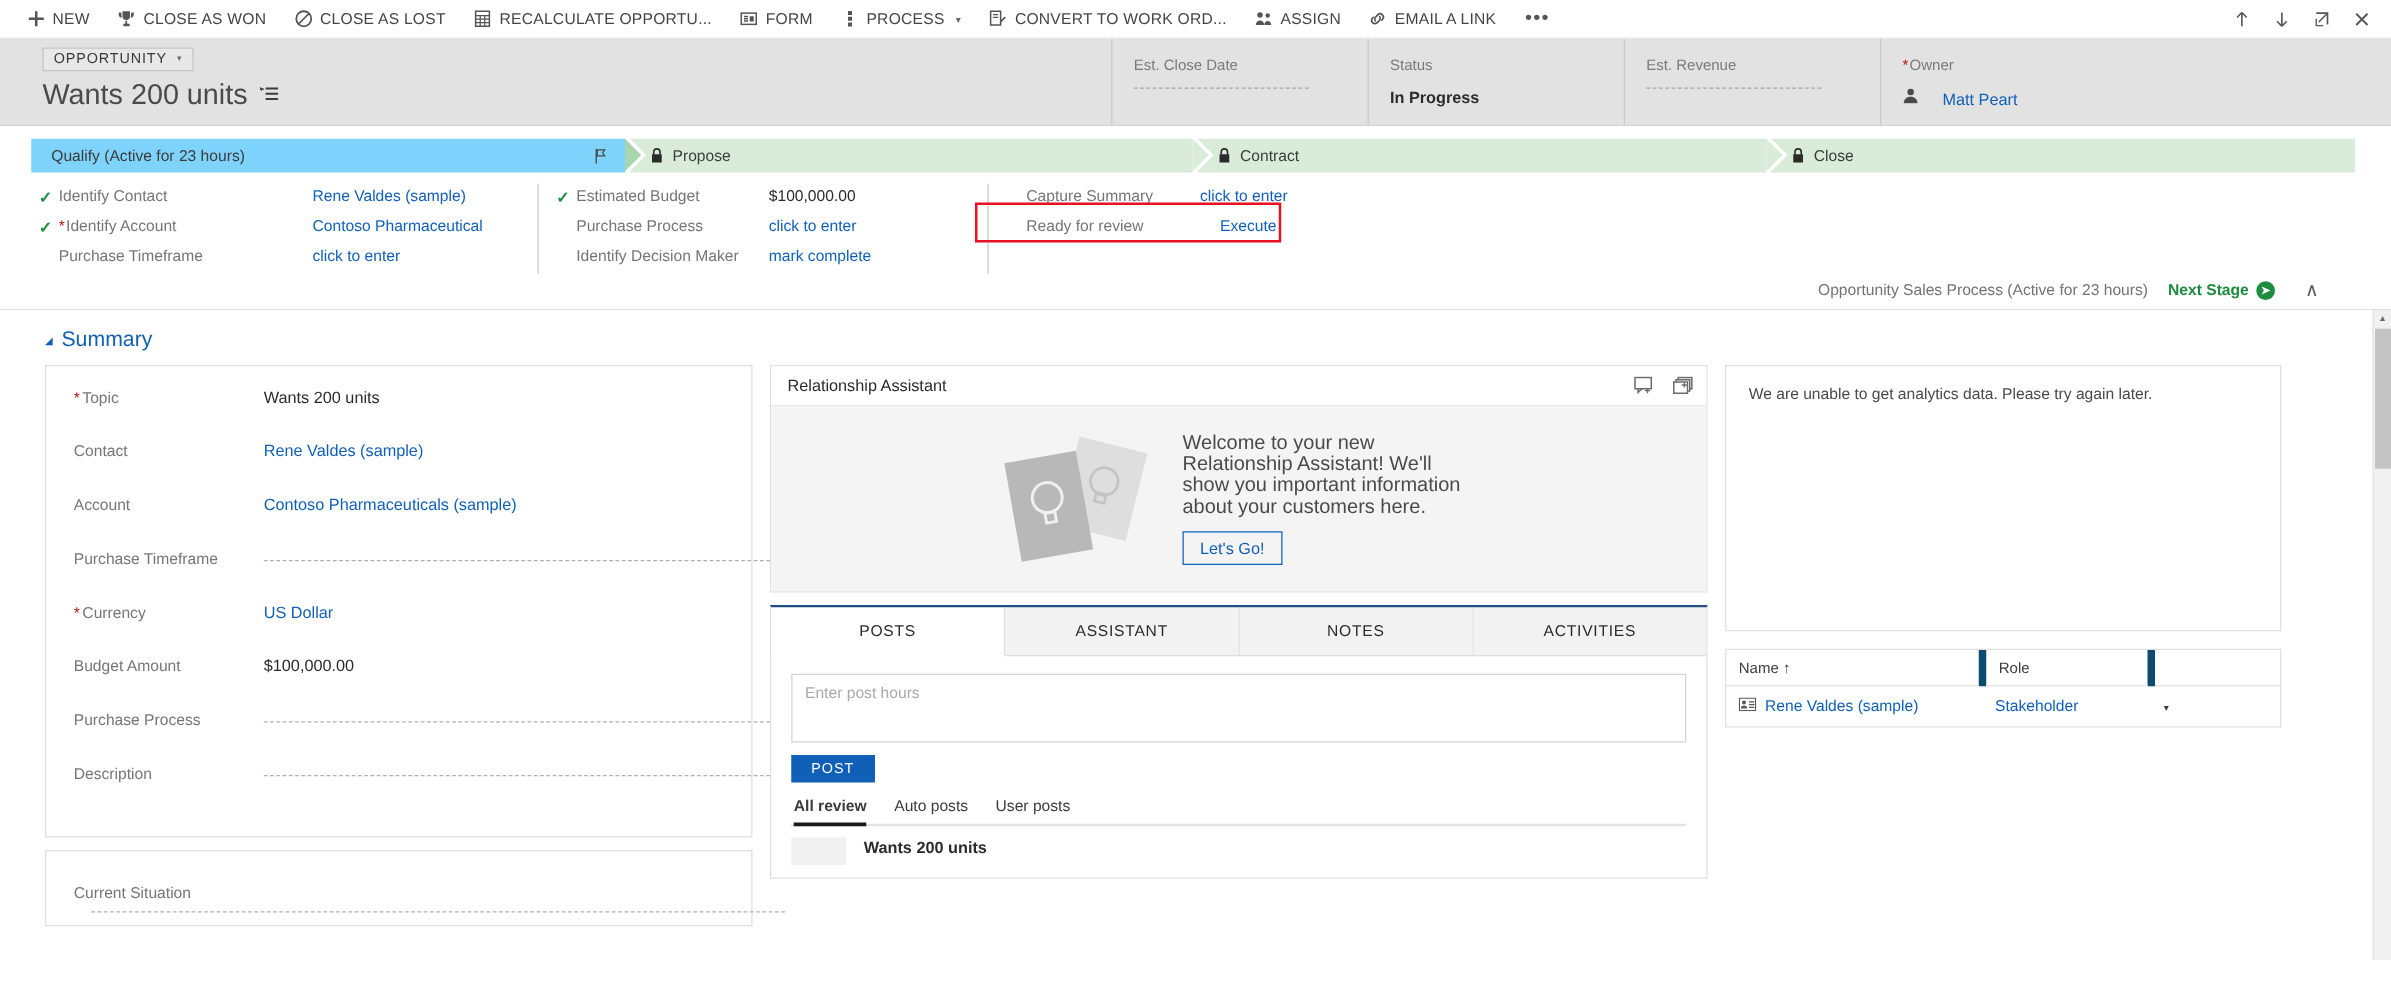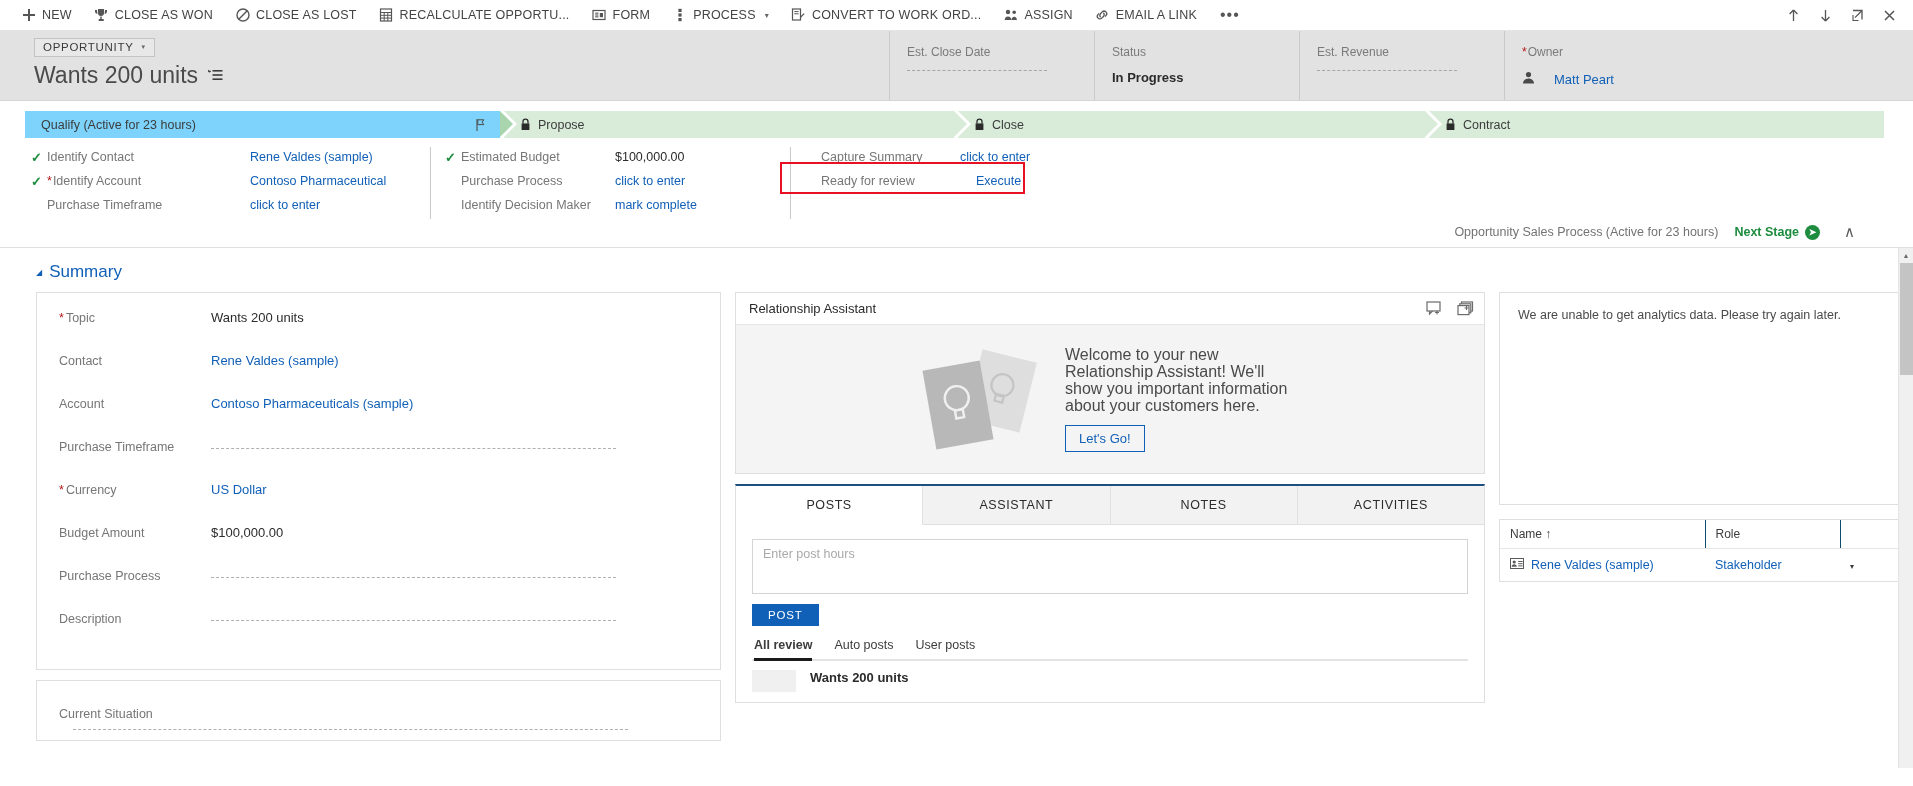--- a/index.html
+++ b/index.html
@@ -128,21 +128,21 @@
   .body-area { display:flex; position:relative; height:520px; }
   .body-scroll { flex:1; overflow:hidden; position:relative; padding:0 0 0 0; }
 
   .summary-head {
     display:flex; align-items:center; gap:7px; font-size:17px; color:#1160b7;
     padding:14px 0 10px 36px; cursor:pointer;
   }
   .summary-head .tri { font-size:8px; color:#1160b7; }
 
   .cols { display:flex; gap:14px; padding:0 24px 0 36px; }
-  .col-left { width:685px; flex:none;border-radius:11px; }
+  .col-left { width:566px; flex:none;border-radius:11px; }
   .col-mid  { width:750px; flex:none; }
   .col-right{ width:445px; flex:none; }
 
   .card { border:1px solid #dfdfdf; background:#fff; }
   .form-card { padding:16px 22px 16px 22px; }
   .frow { display:flex; align-items:flex-start; min-height:43px; }
   .flabel {
     width:152px; flex:none; font-size:12.5px; color:#767676; padding-top:2px;
   }
   .flabel .req { color:#b11414; margin-right:2px; }
@@ -218,21 +218,21 @@
   .analytics-msg { font-size:12.5px; color:#4a4a4a; }
   .sh-card { margin-top:14px; }
   .sh-head {
     height:32px; display:flex; align-items:center; padding:0 12px;
     font-size:12.5px; color:#3c3c3c; letter-spacing:.7px; border-bottom:1px solid #e6e6e6;
   }
   .sh-plus { margin-left:auto; font-size:19px; color:#3c3c3c; cursor:pointer; line-height:16px; }
   .sh-table { width:100%; border-collapse:collapse; }
   .sh-table th {
     font-size:12px; color:#3c3c3c; font-weight:normal; text-align:left;
-    padding:7px 10px; border-bottom:1px solid #e6e6e6; border-right:1px solid #0c4a6e;
+    padding:7px 10px; border-bottom:1px solid #e6e6e6; border-right:6px solid #0c4a6e;
   }
   .sh-table th:last-child { border-right:none; }
   .sh-table td { font-size:12.5px; padding:9px 10px; color:#1160b7; }
   .sh-name { display:flex; align-items:center; gap:7px; }
   .sh-name a, .sh-role a { color:#1160b7; text-decoration:none; }
   .sh-caret { font-size:8px; color:#3c3c3c; cursor:pointer; }
 
   
   .vscroll {
     position:absolute; right:0; top:0; width:15px; height:100%;
@@ -448,37 +448,37 @@
       </div>
       <div class="stage" style="width:450px">
         <span class="lock">
           <svg width="11" height="13" viewBox="0 0 11 13">
               <path d="M3 5.5V3.6a2.5 2.5 0 0 1 5 0v1.9" fill="none" stroke="#2b2b2b" stroke-width="1.3"></path>
               <rect x="1.6" y="5.4" width="7.8" height="6.6" fill="#2b2b2b"></rect>
             </svg>
         </span>
         <span>Propose</span>
       </div>
+      <div class="stage" style="width:455px">
+        <span class="lock">
+          <svg width="11" height="13" viewBox="0 0 11 13">
+              <path d="M3 5.5V3.6a2.5 2.5 0 0 1 5 0v1.9" fill="none" stroke="#2b2b2b" stroke-width="1.3"></path>
+              <rect x="1.6" y="5.4" width="7.8" height="6.6" fill="#2b2b2b"></rect>
+            </svg>
+        </span>
+        <span>Contract</span>
+      </div>
       <div class="stage" style="flex:1">
         <span class="lock">
           <svg width="11" height="13" viewBox="0 0 11 13">
               <path d="M3 5.5V3.6a2.5 2.5 0 0 1 5 0v1.9" fill="none" stroke="#2b2b2b" stroke-width="1.3"></path>
               <rect x="1.6" y="5.4" width="7.8" height="6.6" fill="#2b2b2b"></rect>
             </svg>
         </span>
         <span>Close</span>
-      </div>
-      <div class="stage" style="width:455px">
-        <span class="lock">
-          <svg width="11" height="13" viewBox="0 0 11 13">
-              <path d="M3 5.5V3.6a2.5 2.5 0 0 1 5 0v1.9" fill="none" stroke="#2b2b2b" stroke-width="1.3"></path>
-              <rect x="1.6" y="5.4" width="7.8" height="6.6" fill="#2b2b2b"></rect>
-            </svg>
-        </span>
-        <span>Contract</span>
       </div>
     </div>
 
     <div class="steps-row">
 
       <div class="step-col" style="width:225px">
         <div class="step">
           <span class="chk">✓</span>
           <span class="step-label">Identify Contact</span>
         </div>

